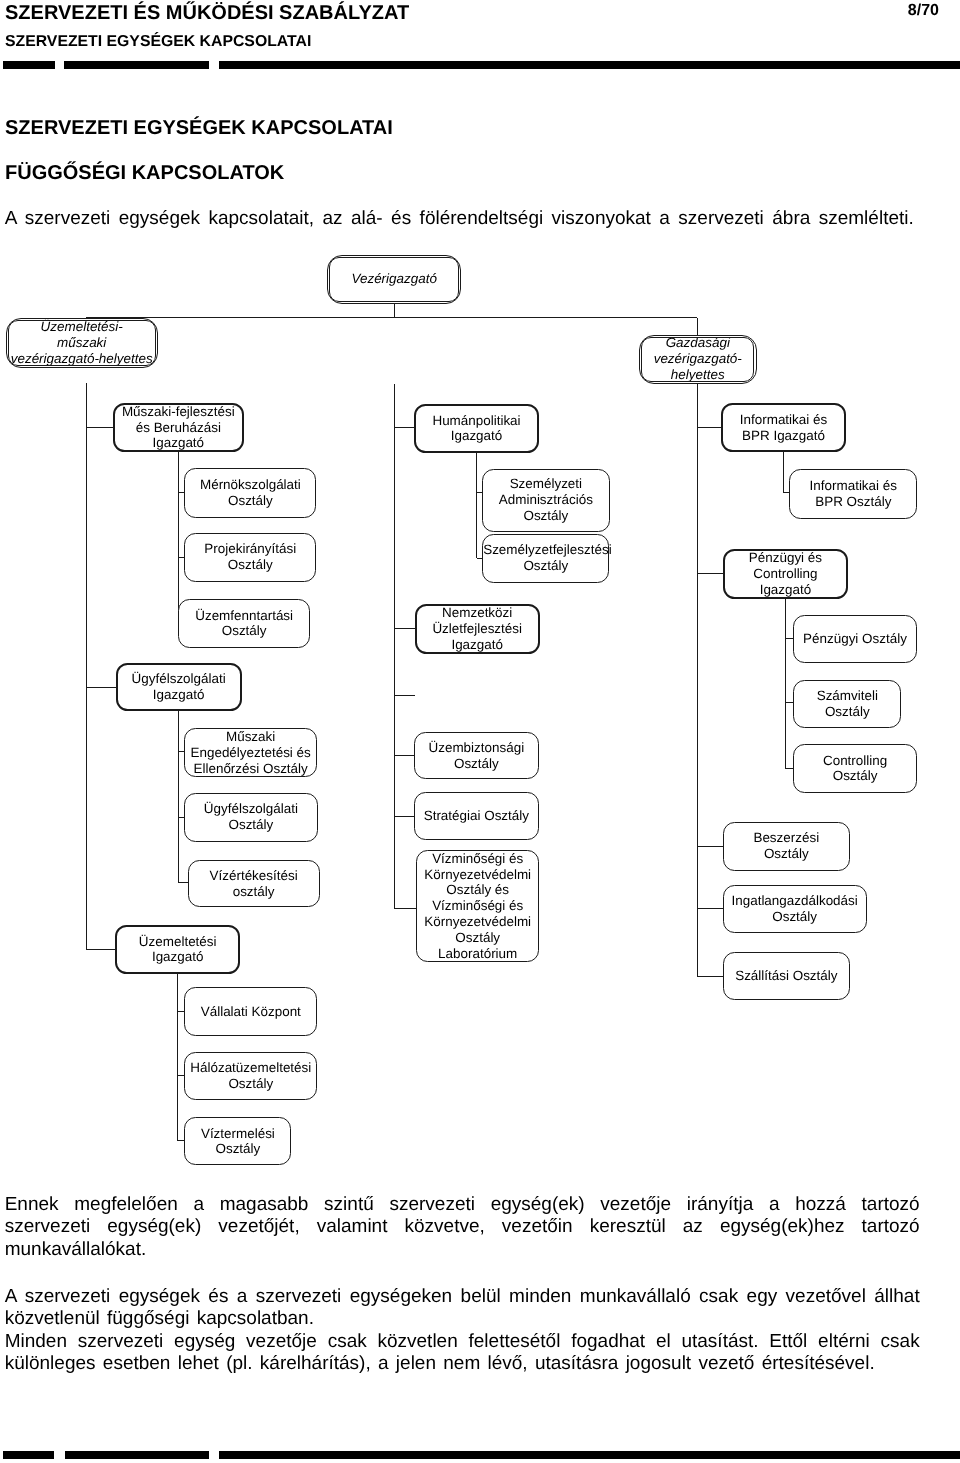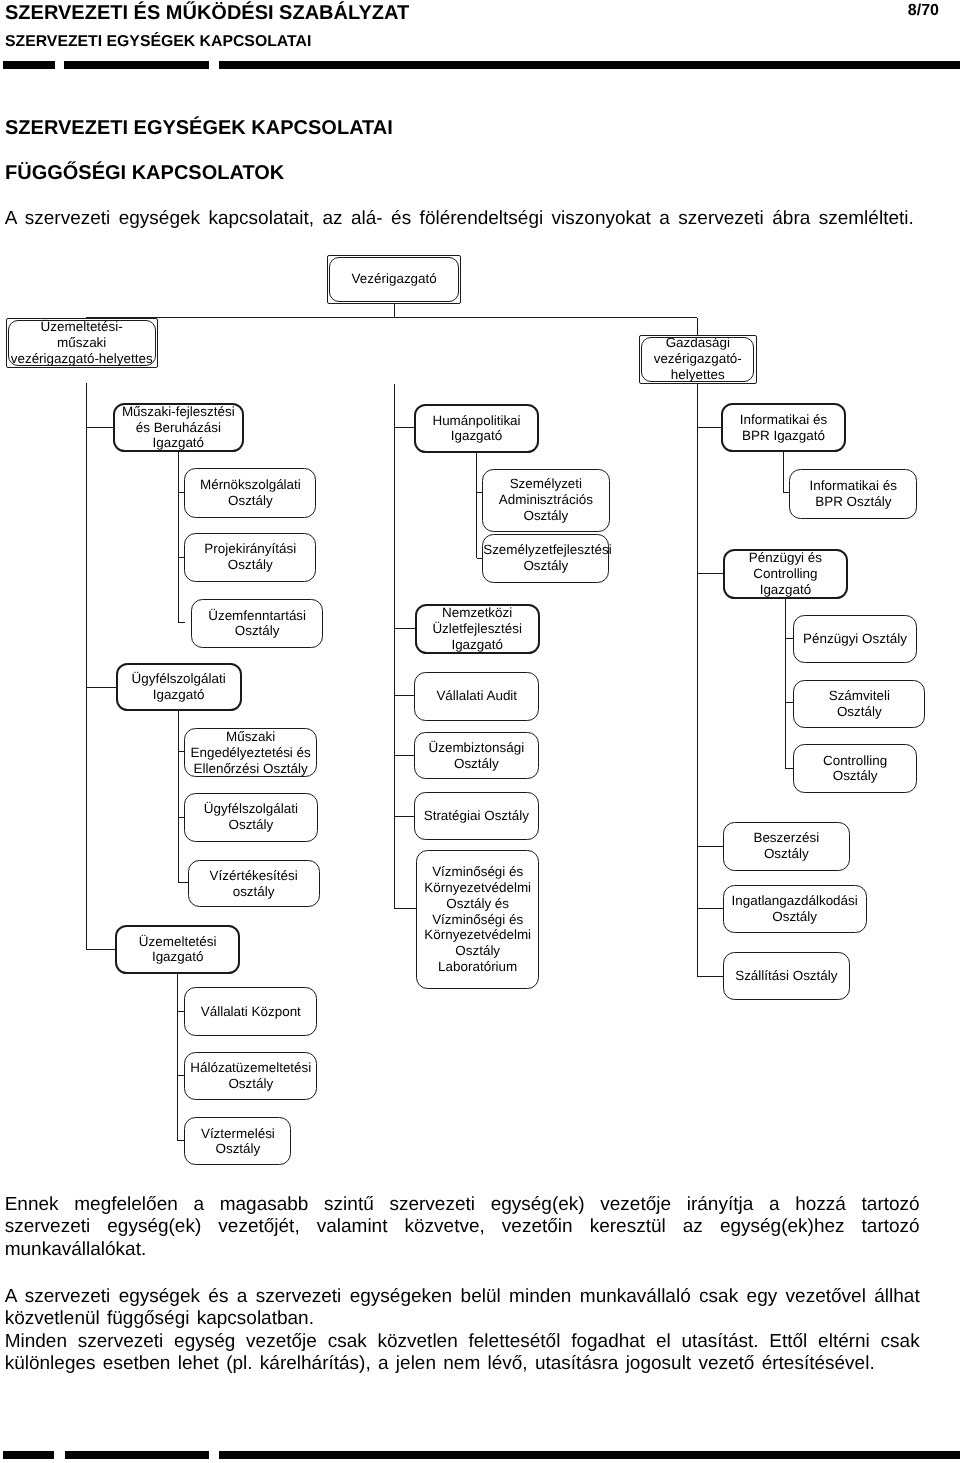--- a/index.html
+++ b/index.html
@@ -23,21 +23,21 @@
   .intro{position:absolute;font-size:19px;line-height:22.4px;white-space:nowrap;word-spacing:3.15px;}
 
   
   .chart{position:absolute;left:0;top:0;width:960px;height:1463px;}
   .ln{position:absolute;background:#1a1a1a;}
   .box{position:absolute;box-sizing:border-box;border:1.3px solid #1a1a1a;border-radius:11.5px;
        display:flex;align-items:center;justify-content:center;text-align:center;
        font-size:13.45px;line-height:15.8px;background:#ffffff;}
   .box span{display:block;width:100%;}
   .box.b2{border-width:2.2px;}
-  .box.dbl{border-width:1.3px;border-radius:2px;}
+  .box.dbl{border-width:1.3px;border-radius:15px;font-style:italic;}
   .box.dbl::after{content:"";position:absolute;left:1.1px;top:1.1px;right:1.1px;bottom:1.1px;
        border:1.3px solid #1a1a1a;border-radius:10px;pointer-events:none;}
 </style>
 </head>
 <body>
 
 <div class="page">
 
   <div class="hdr-title">SZERVEZETI ÉS MŰKÖDÉSI SZABÁLYZAT</div>
   <div class="hdr-sub">SZERVEZETI EGYSÉGEK KAPCSOLATAI</div>
@@ -122,36 +122,33 @@
 </div>
 <div class="box" style="left:184.1px;top:532.8px;width:132.3px;height:48.9px">
 <span>Projekirányítási<br>Osztály</span>
 </div>
 <div class="box" style="left:482.2px;top:533.6px;width:127.3px;height:49.2px">
 <span>Személyzetfejlesztési<br>Osztály</span>
 </div>
 <div class="box b2" style="left:723.3px;top:549.1px;width:124.3px;height:49.5px">
 <span>Pénzügyi és<br>Controlling<br>Igazgató</span>
 </div>
-<div class="box" style="left:191px;top:599.3px;width:132.3px;height:48.4px">
+<div class="box" style="left:178px;top:599.3px;width:132.3px;height:48.4px">
 <span>Üzemfenntartási<br>Osztály</span>
 </div>
 <div class="box b2" style="left:414.7px;top:603.6px;width:125px;height:50px">
 <span>Nemzetközi<br>Üzletfejlesztési<br>Igazgató</span>
 </div>
 <div class="box" style="left:792.8px;top:614.7px;width:124.4px;height:48.1px">
 <span>Pénzügyi Osztály</span>
 </div>
 <div class="box b2" style="left:115.6px;top:662.8px;width:126.1px;height:48.5px">
 <span>Ügyfélszolgálati<br>Igazgató</span>
 </div>
-<div class="box" style="left:414.1px;top:671.8px;width:125.3px;height:48.8px">
-<span>Vállalati Audit</span>
-</div>
-<div class="box" style="left:793.3px;top:679.5px;width:132px;height:48px">
+<div class="box" style="left:793.3px;top:679.5px;width:108px;height:48px">
 <span>Számviteli<br>Osztály</span>
 </div>
 <div class="box" style="left:184.1px;top:728.2px;width:133.1px;height:48.9px">
 <span>Műszaki<br>Engedélyeztetési és<br>Ellenőrzési Osztály</span>
 </div>
 <div class="box" style="left:413.6px;top:731.7px;width:125.5px;height:47.8px">
 <span>Üzembiztonsági<br>Osztály</span>
 </div>
 <div class="box" style="left:793px;top:744.1px;width:124.2px;height:48.7px">
 <span>Controlling<br>Osztály</span>
@@ -161,21 +158,21 @@
 </div>
 <div class="box" style="left:413.6px;top:791.6px;width:125.5px;height:48.1px">
 <span>Stratégiai Osztály</span>
 </div>
 <div class="box" style="left:722.8px;top:821.7px;width:127px;height:48.9px">
 <span>Beszerzési<br>Osztály</span>
 </div>
 <div class="box" style="left:187.6px;top:859.7px;width:132px;height:47.7px">
 <span>Vízértékesítési<br>osztály</span>
 </div>
-<div class="box" style="left:416.3px;top:850px;width:122.8px;height:139px">
+<div class="box" style="left:416.3px;top:850px;width:122.8px;height:112px">
 <span>Vízminőségi és<br>Környezetvédelmi<br>Osztály és<br>Vízminőségi és<br>Környezetvédelmi<br>Osztály<br>Laboratórium</span>
 </div>
 <div class="box" style="left:722.7px;top:884.7px;width:143.9px;height:48.7px">
 <span>Ingatlangazdálkodási<br>Osztály</span>
 </div>
 <div class="box b2" style="left:115.2px;top:924.7px;width:125px;height:49.4px">
 <span>Üzemeltetési<br>Igazgató</span>
 </div>
 <div class="box" style="left:723px;top:951.7px;width:126.7px;height:48.6px">
 <span>Szállítási Osztály</span>

